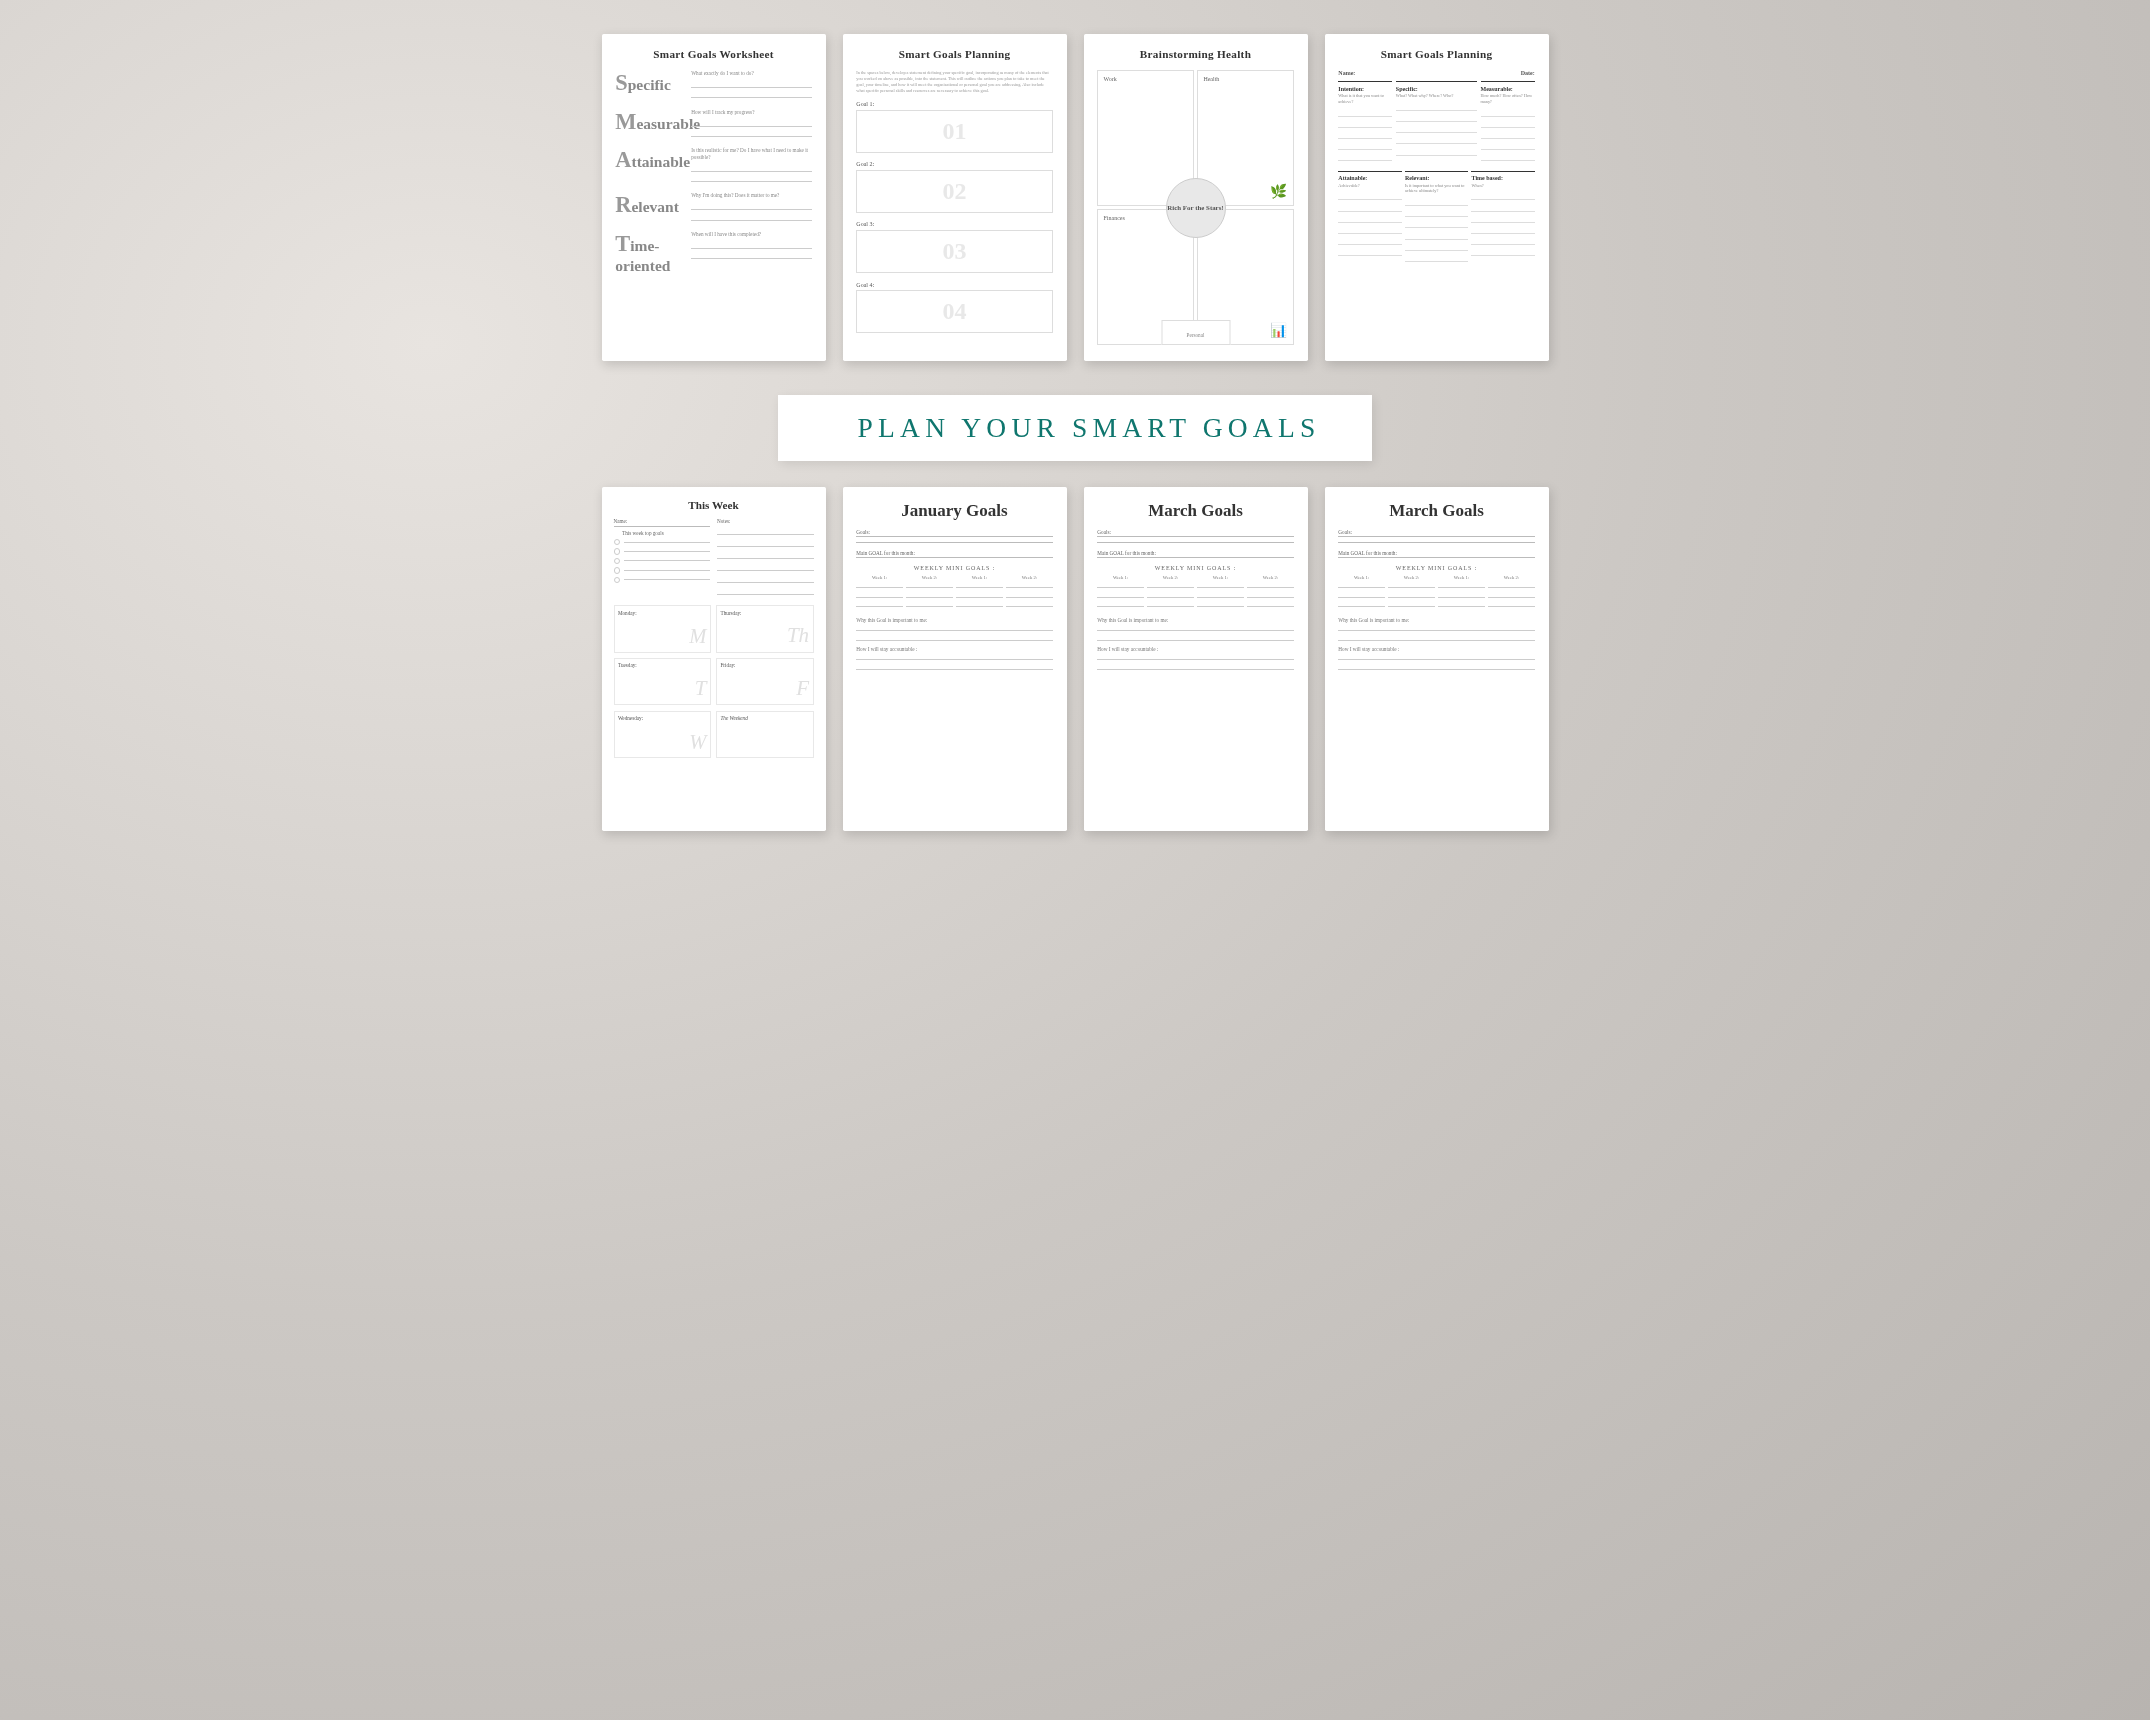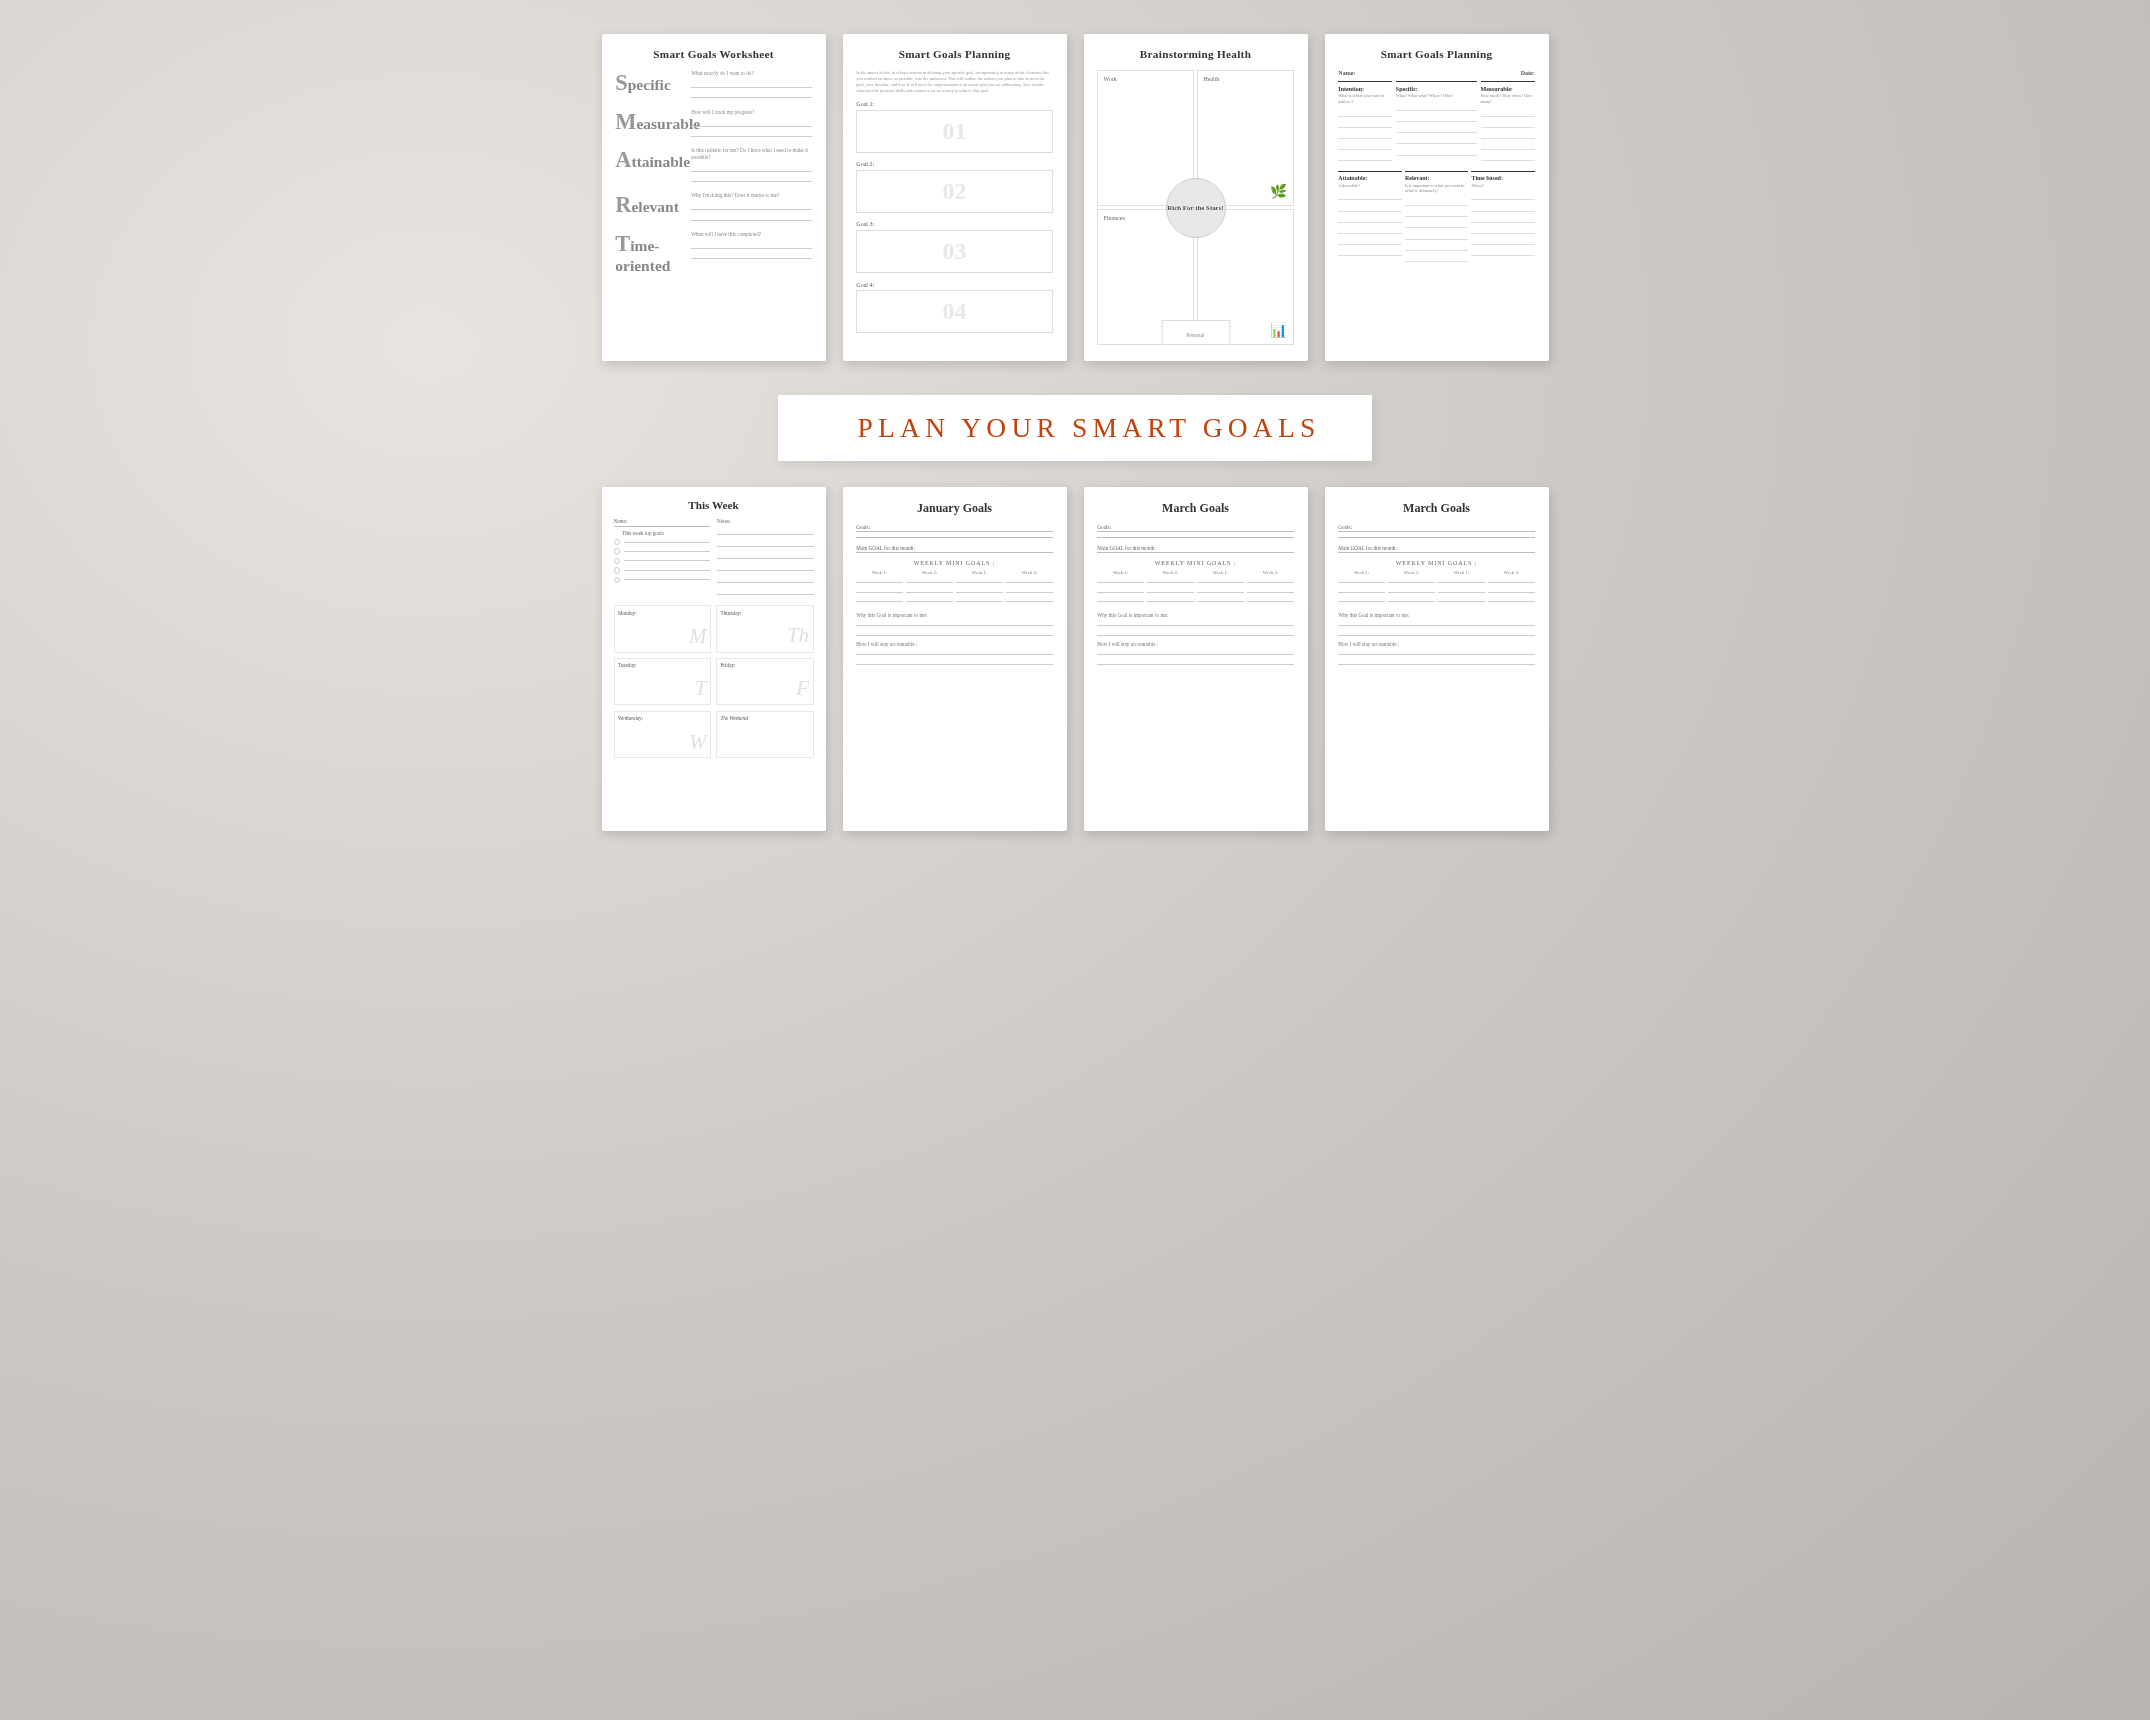--- a/index.html
+++ b/index.html
@@ -191,21 +191,21 @@
     }
     .banner-box {
       background: white;
       padding: 17px 52px;
       box-shadow: 1.7px 3.4px 10.3px rgba(0,0,0,0.1);
     }
     .banner-text {
       font-size: 27.5px;
       font-weight: 400;
       letter-spacing: 5.2px;
-      color: #c2410c;
+      color: #0f766e;
       text-transform: uppercase;
       font-family: 'Georgia', serif;
       margin-left: 28px;
     }
     
     .bottom-row {
       display: flex;
       gap: 17px;
       justify-content: center;
       margin-top: 17px;
@@ -213,21 +213,21 @@
     .month-card {
       background: white;
       border-radius: 1.7px;
       padding: 13.8px;
       width: 224px;
       min-height: 344px;
       box-shadow: 1.7px 3.4px 10.3px rgba(0,0,0,0.15);
     }
     .month-card h2 {
       text-align: center;
-      font-size: 12px;
+      font-size: 17px;
       font-weight: 600;
       color: #333;
       margin-bottom: 8.6px;
     }
     .month-field-label {
       font-size: 5.2px;
       color: #666;
       margin-bottom: 0.9px;
     }
     .month-line {

